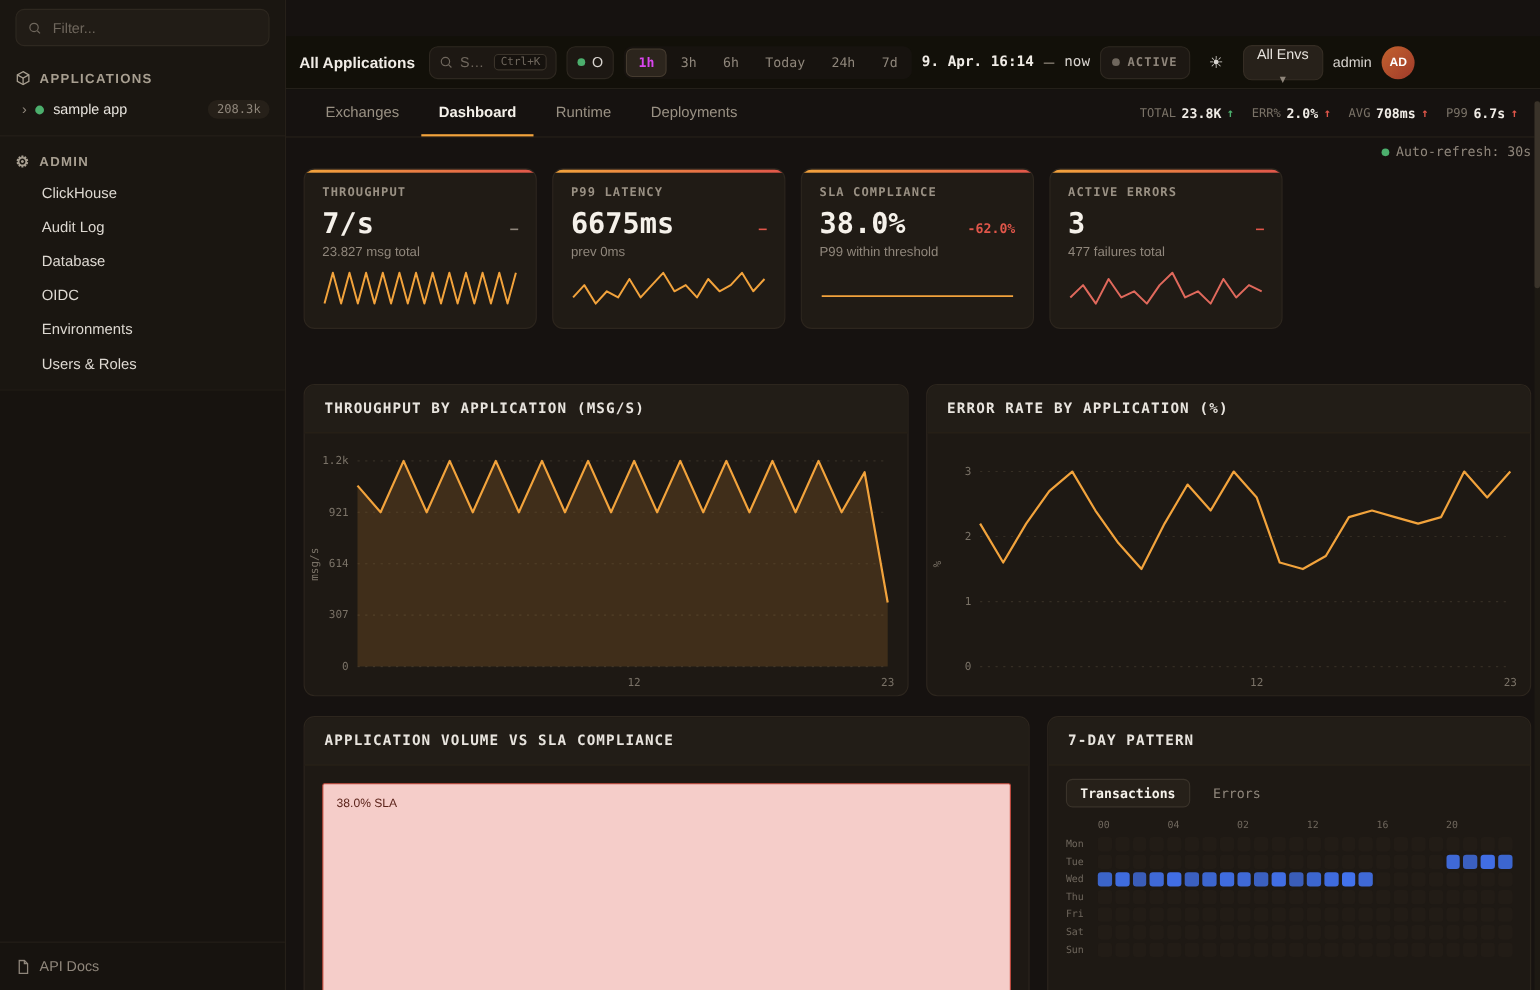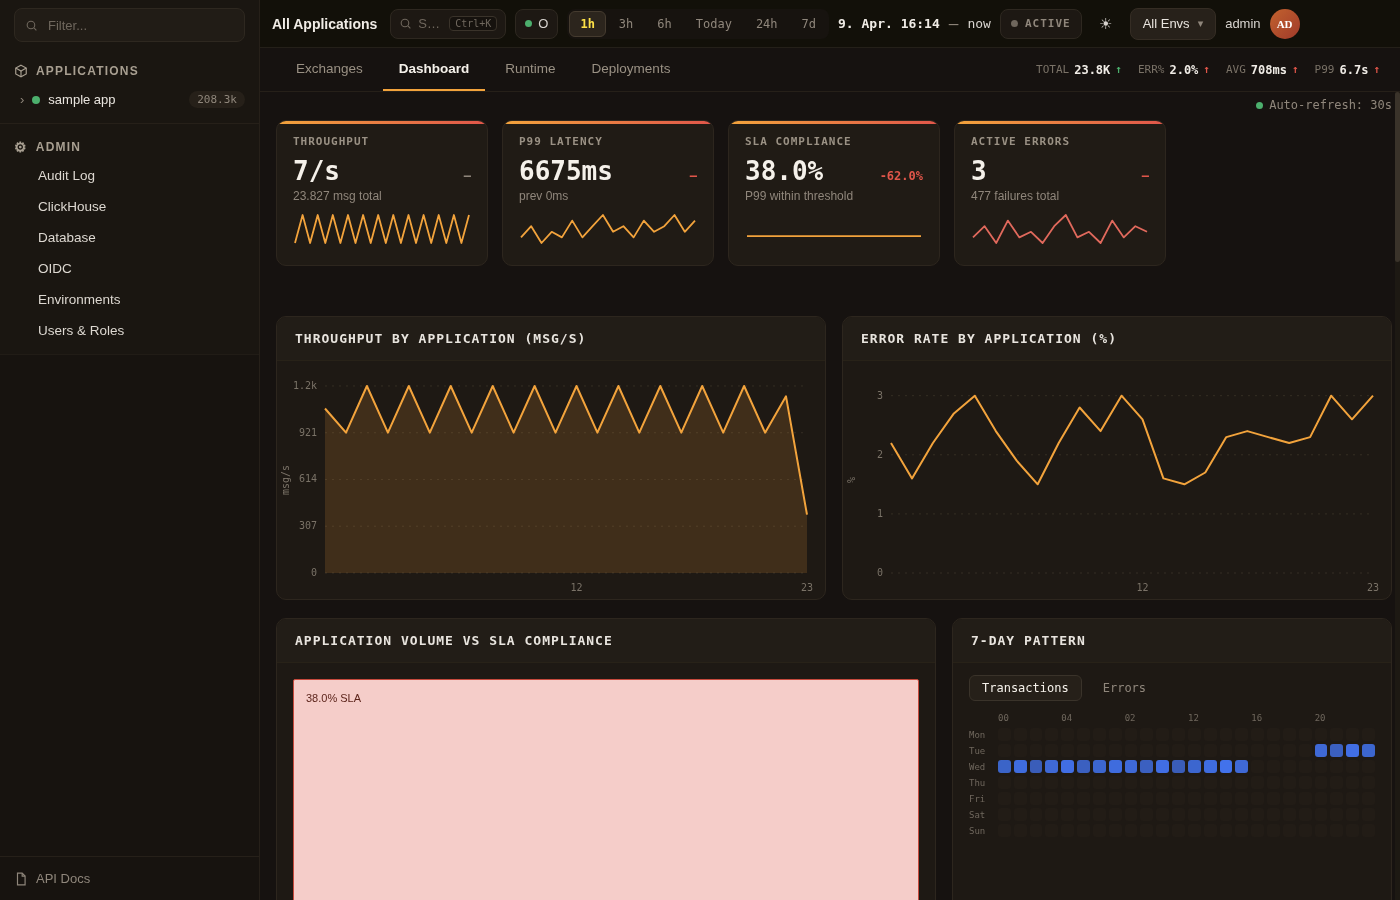--- a/index.html
+++ b/index.html
@@ -26,38 +26,38 @@
   .dot.green { background:#4caf6d; }
   .dot.gray { background:#6f675d; }
   .dot.sm { width:7px; height:7px; }
   .badge { margin-left:auto; background:#262019; border-radius:9px; padding:2px 8px; font-family:"DejaVu Sans Mono",monospace; font-size:11px; color:#8f867b; }
   .side-divider { height:1px; background:#262019; margin:8px 0; }
   .admin-item { padding:8px 14px 8px 38px; font-size:13.5px; color:#ddd8d1; cursor:pointer; }
   .side-foot { border-top:1px solid #262019; padding:14px; display:flex; align-items:center; gap:8px; color:#8f867b; font-size:13px; cursor:pointer; }
 
   
   .main { flex:1; display:flex; flex-direction:column; position:relative; background:#161210; overflow:hidden; }
-  .topbar { height:48px; min-height:48px; background:#121009; border-bottom:1px solid #242019; display:flex; align-items:center; gap:9px; padding:0 12px; white-space:nowrap; }
+  .topbar { height:48px; min-height:48px; background:#121009; border-bottom:1px solid #242019; display:flex; align-items:center; gap:9px; padding:0 12px; white-space:nowrap;margin-top:33px; }
   .tb-title { font-size:14px; font-weight:bold; color:#f0ece6; margin-right:4px; }
   .searchbox { width:116px; height:30px; background:#1d1813; border:1px solid #2e2820; border-radius:8px; display:flex; align-items:center; gap:6px; padding:0 8px; cursor:text; }
   .search-ph { color:#6f675d; font-size:13px; flex:1; overflow:hidden; }
   .kbd { border:1px solid #3a332a; background:#16120e; border-radius:4px; padding:1px 5px; font-family:"DejaVu Sans Mono",monospace; font-size:10px; color:#6f675d; }
   .online-pill { height:30px; border:1px solid #2e2820; background:#1d1813; border-radius:8px; padding:0 9px; display:flex; align-items:center; gap:6px; font-size:13px; cursor:pointer; }
   .range-group { display:flex; align-items:center; background:#17130f; border-radius:8px; padding:2px; gap:2px; }
   .range-btn { font-family:"DejaVu Sans Mono",monospace; font-size:12px; color:#8f867b; padding:5px 10px; border-radius:6px; border:1px solid transparent; cursor:pointer; }
-  .range-btn.active { background:#2c251d; border-color:#453b2f; color:#fde047; font-weight:bold; }
+  .range-btn.active { background:#2c251d; border-color:#453b2f; color:#d946ef; font-weight:bold; }
   .datetime { font-family:"DejaVu Sans Mono",monospace; font-size:13px; font-weight:bold; color:#f0ece6; }
   .dash-sep { color:#8f867b; font-family:"DejaVu Sans Mono",monospace; }
   .now-label { font-family:"DejaVu Sans Mono",monospace; font-size:13px; color:#d8d4cf; }
   .manual-btn { height:30px; border:1px solid #2e2820; background:#1d1813; border-radius:8px; padding:0 10px; display:flex; align-items:center; gap:7px; font-family:"DejaVu Sans Mono",monospace; font-size:11px; font-weight:bold; letter-spacing:1px; color:#8f867b; cursor:pointer; }
   .theme-btn { width:30px; height:30px; border-radius:8px; display:flex; align-items:center; justify-content:center; color:#d8d4cf; font-size:15px; cursor:pointer; }
-  .envs-btn { height:32px; background:#27211a; border:1px solid #352d24; border-radius:8px; padding:0 12px; display:flex; align-items:center; gap:8px; font-size:13px; color:#e8e4de; cursor:pointer; }
+  .envs-btn { height:32px; background:#27211a; border:1px solid #352d24; border-radius:8px; padding:0 12px; display:flex; align-items:center; gap:8px; font-size:13px; color:#e8e4de; cursor:pointer;flex-direction:column; }
   .chev-down { color:#8f867b; font-size:11px; }
   .user-label { font-size:13px; }
-  .avatar { width:30px; height:30px; border-radius:50%; background:linear-gradient(135deg,#c2622e,#a03a2a); display:flex; align-items:center; justify-content:center; font-size:11px; font-weight:bold; color:#fff; flex:none; cursor:pointer;font-family:Liberation Serif, serif; }
+  .avatar { width:30px; height:30px; border-radius:50%; background:linear-gradient(135deg,#c2622e,#a03a2a); display:flex; align-items:center; justify-content:center; font-size:11px; font-weight:bold; color:#fff; flex:none; cursor:pointer; }
 
   .tabsrow { height:44px; min-height:44px; border-bottom:1px solid #262019; display:flex; justify-content:space-between; align-items:stretch; padding:0 20px; }
   .tabs { display:flex; gap:4px; }
   .tab { display:flex; align-items:center; padding:0 16px; font-size:13.5px; color:#9a9184; cursor:pointer; border-bottom:2px solid transparent; }
   .tab.active { color:#f5f1ea; border-bottom-color:#f2a33c; font-weight:bold; }
   .statsbar { display:flex; align-items:center; gap:16px; font-family:"DejaVu Sans Mono",monospace; font-size:11px; }
   .stat { display:flex; gap:5px; align-items:center; }
   .stat-label { color:#7a7267; }
   .stat-value { color:#f0ece6; font-weight:bold; font-size:12px; }
   .stat-arrow { font-weight:bold; }
@@ -81,21 +81,21 @@
   .chart-body text { font-family:"DejaVu Sans Mono",monospace; font-size:10px; }
 
   .bottomrow { display:grid; grid-template-columns:1.5fr 1fr; gap:16px; padding:0 8px 0 16px; margin-top:18px; }
   .treemap-body { position:relative; height:380px; margin:16px; }
   .tm-node { position:absolute; inset:0; border-radius:2px; padding:10px 12px; cursor:pointer; }
   .tm-name { font-size:12.5px; font-weight:bold; }
   .tm-sub { font-size:11px; margin-top:2px; }
 
   .hm-tabs { display:flex; gap:8px; padding:12px 16px 10px; }
   .hm-tab { font-family:"DejaVu Sans Mono",monospace; font-size:12px; padding:5px 12px; border-radius:6px; color:#8f867b; background:transparent; border:1px solid transparent; cursor:pointer; }
-  .hm-tab.active { background:#262019; border-color:#3a332a; color:#f5f1ea; font-weight:normal; }
+  .hm-tab.active { background:#262019; border-color:#3a332a; color:#f5f1ea; font-weight:bold; }
   .heatmap { padding:2px 16px 16px; }
   .hm-grid { display:grid; gap:3px; }
   .hm-cell { height:13px; border-radius:3px; }
   .hm-collabel { font-family:"DejaVu Sans Mono",monospace; font-size:9px; color:#6f675d; height:12px; white-space:nowrap; overflow:visible; }
   .hm-rowlabel { font-family:"DejaVu Sans Mono",monospace; font-size:9px; color:#6f675d; display:flex; align-items:center; }
 
   .vscroll { position:absolute; right:0; top:92px; bottom:0; width:5px; background:#1d1913; }
   .vthumb { width:5px; height:170px; background:#3a332a; border-radius:3px; }
 </style>
 </head>
@@ -124,22 +124,22 @@
         <span class="chev">›</span>
         <span class="dot green"></span>
         <span>sample app</span>
         <span class="badge">208.3k</span>
       </div>
       <div class="side-divider"></div>
       <div class="section-head">
         <span class="gear-glyph">⚙</span>
         <span>ADMIN</span>
       </div>
+      <div class="admin-item">ClickHouse</div>
       <div class="admin-item">Audit Log</div>
-      <div class="admin-item">ClickHouse</div>
       <div class="admin-item">Database</div>
       <div class="admin-item">OIDC</div>
       <div class="admin-item">Environments</div>
       <div class="admin-item">Users &amp; Roles</div>
     </div>
     <div class="side-fill"></div>
     <div class="side-foot">
       <svg width="14" height="14" viewBox="0 0 24 24" fill="none" stroke="#8f867b" stroke-width="2">
           <path d="M6 2 H14 L19 7 V22 H6 Z"></path>
           <path d="M14 2 V7 H19"></path>

